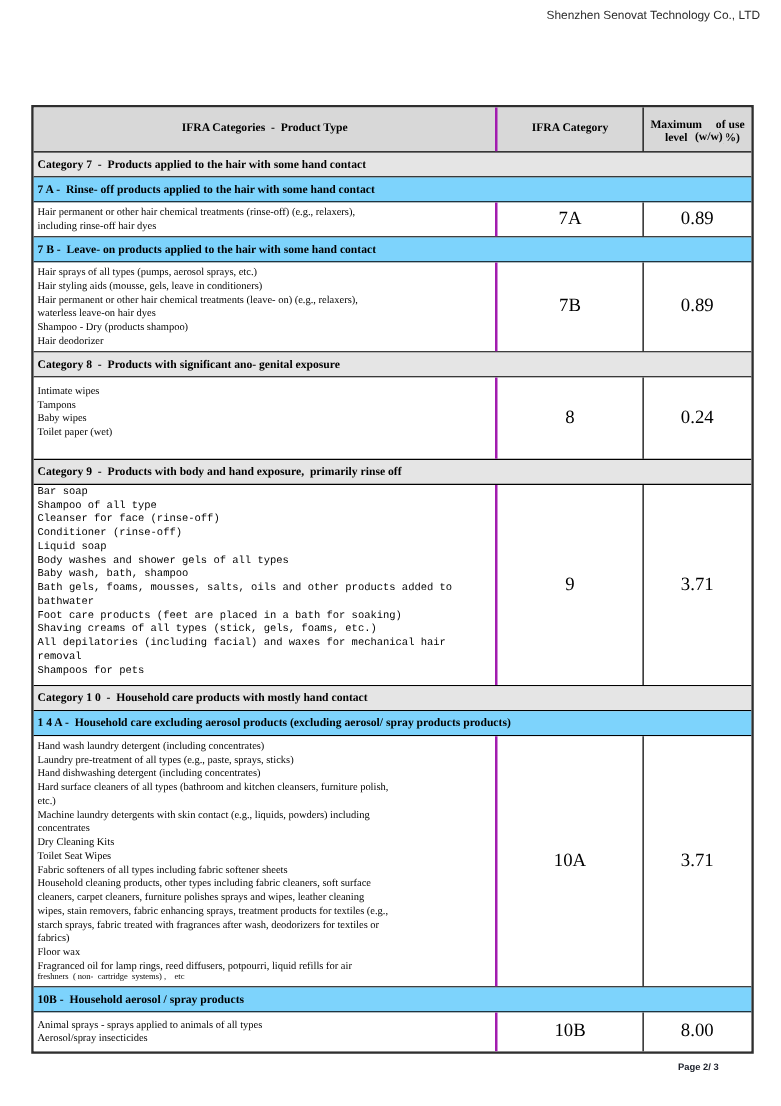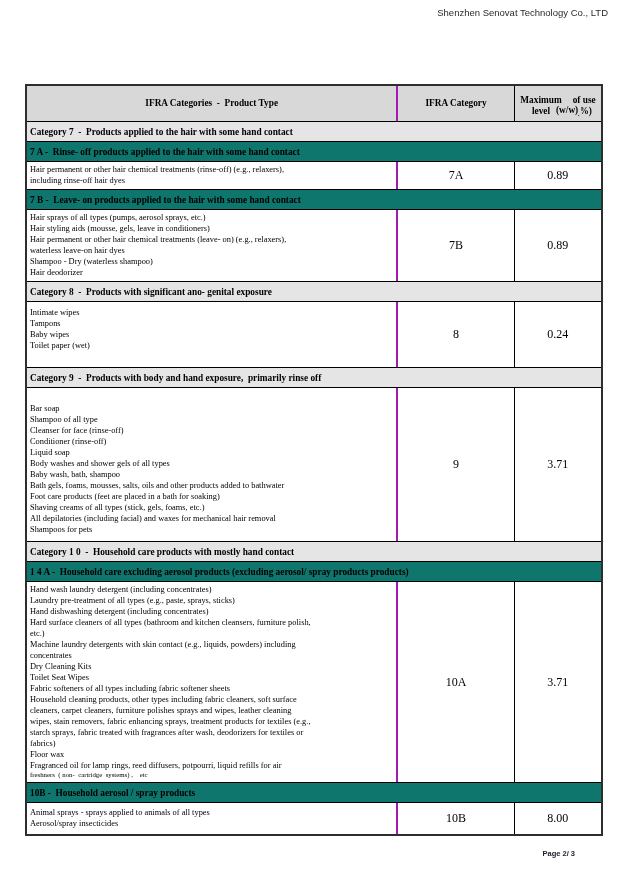--- a/index.html
+++ b/index.html
@@ -31,29 +31,29 @@
   .c1{width:372px;box-sizing:border-box;}
   .c2{width:118px;border-left:2px solid #a21caf;box-sizing:border-box;}
   .c3{width:88px;border-left:1px solid #000;box-sizing:border-box;position:relative;}
   .hdr .c3{justify-content:flex-start;padding-top:4px;}
   .wwrap{position:absolute;bottom:-6px;left:0;right:0;z-index:3;}
   .ww{display:inline-block;background:#d8d8d8;padding:0 3px;font-weight:bold;font-size:9.3px;line-height:10px;}
   .band{
     background:#e5e5e5;font-weight:bold;font-size:9.3px;
     padding:4px 3px 3px 3px;white-space:pre-wrap;line-height:12px;
   }
-  .band.sub{background:#0f766e;}
+  .band.sub{background:#7dd3fc;}
   .prow{display:flex;background:#fff;}
   .pcell{
     width:372px;box-sizing:border-box;padding:2px 4px 3px 3px;
     font-size:8.4px;line-height:11px;
   }
   .vcell{
     display:flex;align-items:center;justify-content:center;
-    font-size:12px;box-sizing:border-box;
+    font-size:15px;box-sizing:border-box;
   }
   .vcell.c2{width:118px;}
   .vcell.c3{width:88px;}
   .pline{white-space:pre-wrap;}
   .pline.small{font-size:6.8px;line-height:8px;}
 </style>
 </head>
 <body>
 
 <div class="company">Shenzhen Senovat Technology Co., LTD</div>
@@ -83,42 +83,42 @@
     <div class="vcell c3">0.89</div>
   </div>
 
   <div class="row band sub">7 B -  Leave- on products applied to the hair with some hand contact</div>
   <div class="row prow">
     <div class="pcell">
         <div class="pline">Hair sprays of all types (pumps, aerosol sprays, etc.)</div>
         <div class="pline">Hair styling aids (mousse, gels, leave in conditioners)</div>
         <div class="pline">Hair permanent or other hair chemical treatments (leave- on) (e.g., relaxers),</div>
         <div class="pline">waterless leave-on hair dyes</div>
-        <div class="pline">Shampoo - Dry (waterless shampoo)</div>
+        <div class="pline">Shampoo - Dry (products shampoo)</div>
         <div class="pline">Hair deodorizer</div>
       </div>
     <div class="vcell c2">7B</div>
     <div class="vcell c3">0.89</div>
   </div>
 
   <div class="row band">Category 8  -  Products with significant ano- genital exposure</div>
   <div class="row prow">
     <div class="pcell" style="padding-top:5px;padding-bottom:16px;">
         <div class="pline">Intimate wipes</div>
         <div class="pline">Tampons</div>
         <div class="pline">Baby wipes</div>
         <div class="pline">Toilet paper (wet)</div>
       </div>
     <div class="vcell c2">8</div>
     <div class="vcell c3">0.24</div>
   </div>
 
   <div class="row band">Category 9  -  Products with body and hand exposure,  primarily rinse off</div>
   <div class="row prow">
-    <div class="pcell" style="padding-top:15px;padding-bottom:6px;">
+    <div class="pcell" style="padding-top:0;padding-bottom:6px;font-family:Liberation Mono, monospace;">
         <div class="pline">Bar soap</div>
         <div class="pline">Shampoo of all type</div>
         <div class="pline">Cleanser for face (rinse-off)</div>
         <div class="pline">Conditioner (rinse-off)</div>
         <div class="pline">Liquid soap</div>
         <div class="pline">Body washes and shower gels of all types</div>
         <div class="pline">Baby wash, bath, shampoo</div>
         <div class="pline">Bath gels, foams, mousses, salts, oils and other products added to bathwater</div>
         <div class="pline">Foot care products (feet are placed in a bath for soaking)</div>
         <div class="pline">Shaving creams of all types (stick, gels, foams, etc.)</div>

